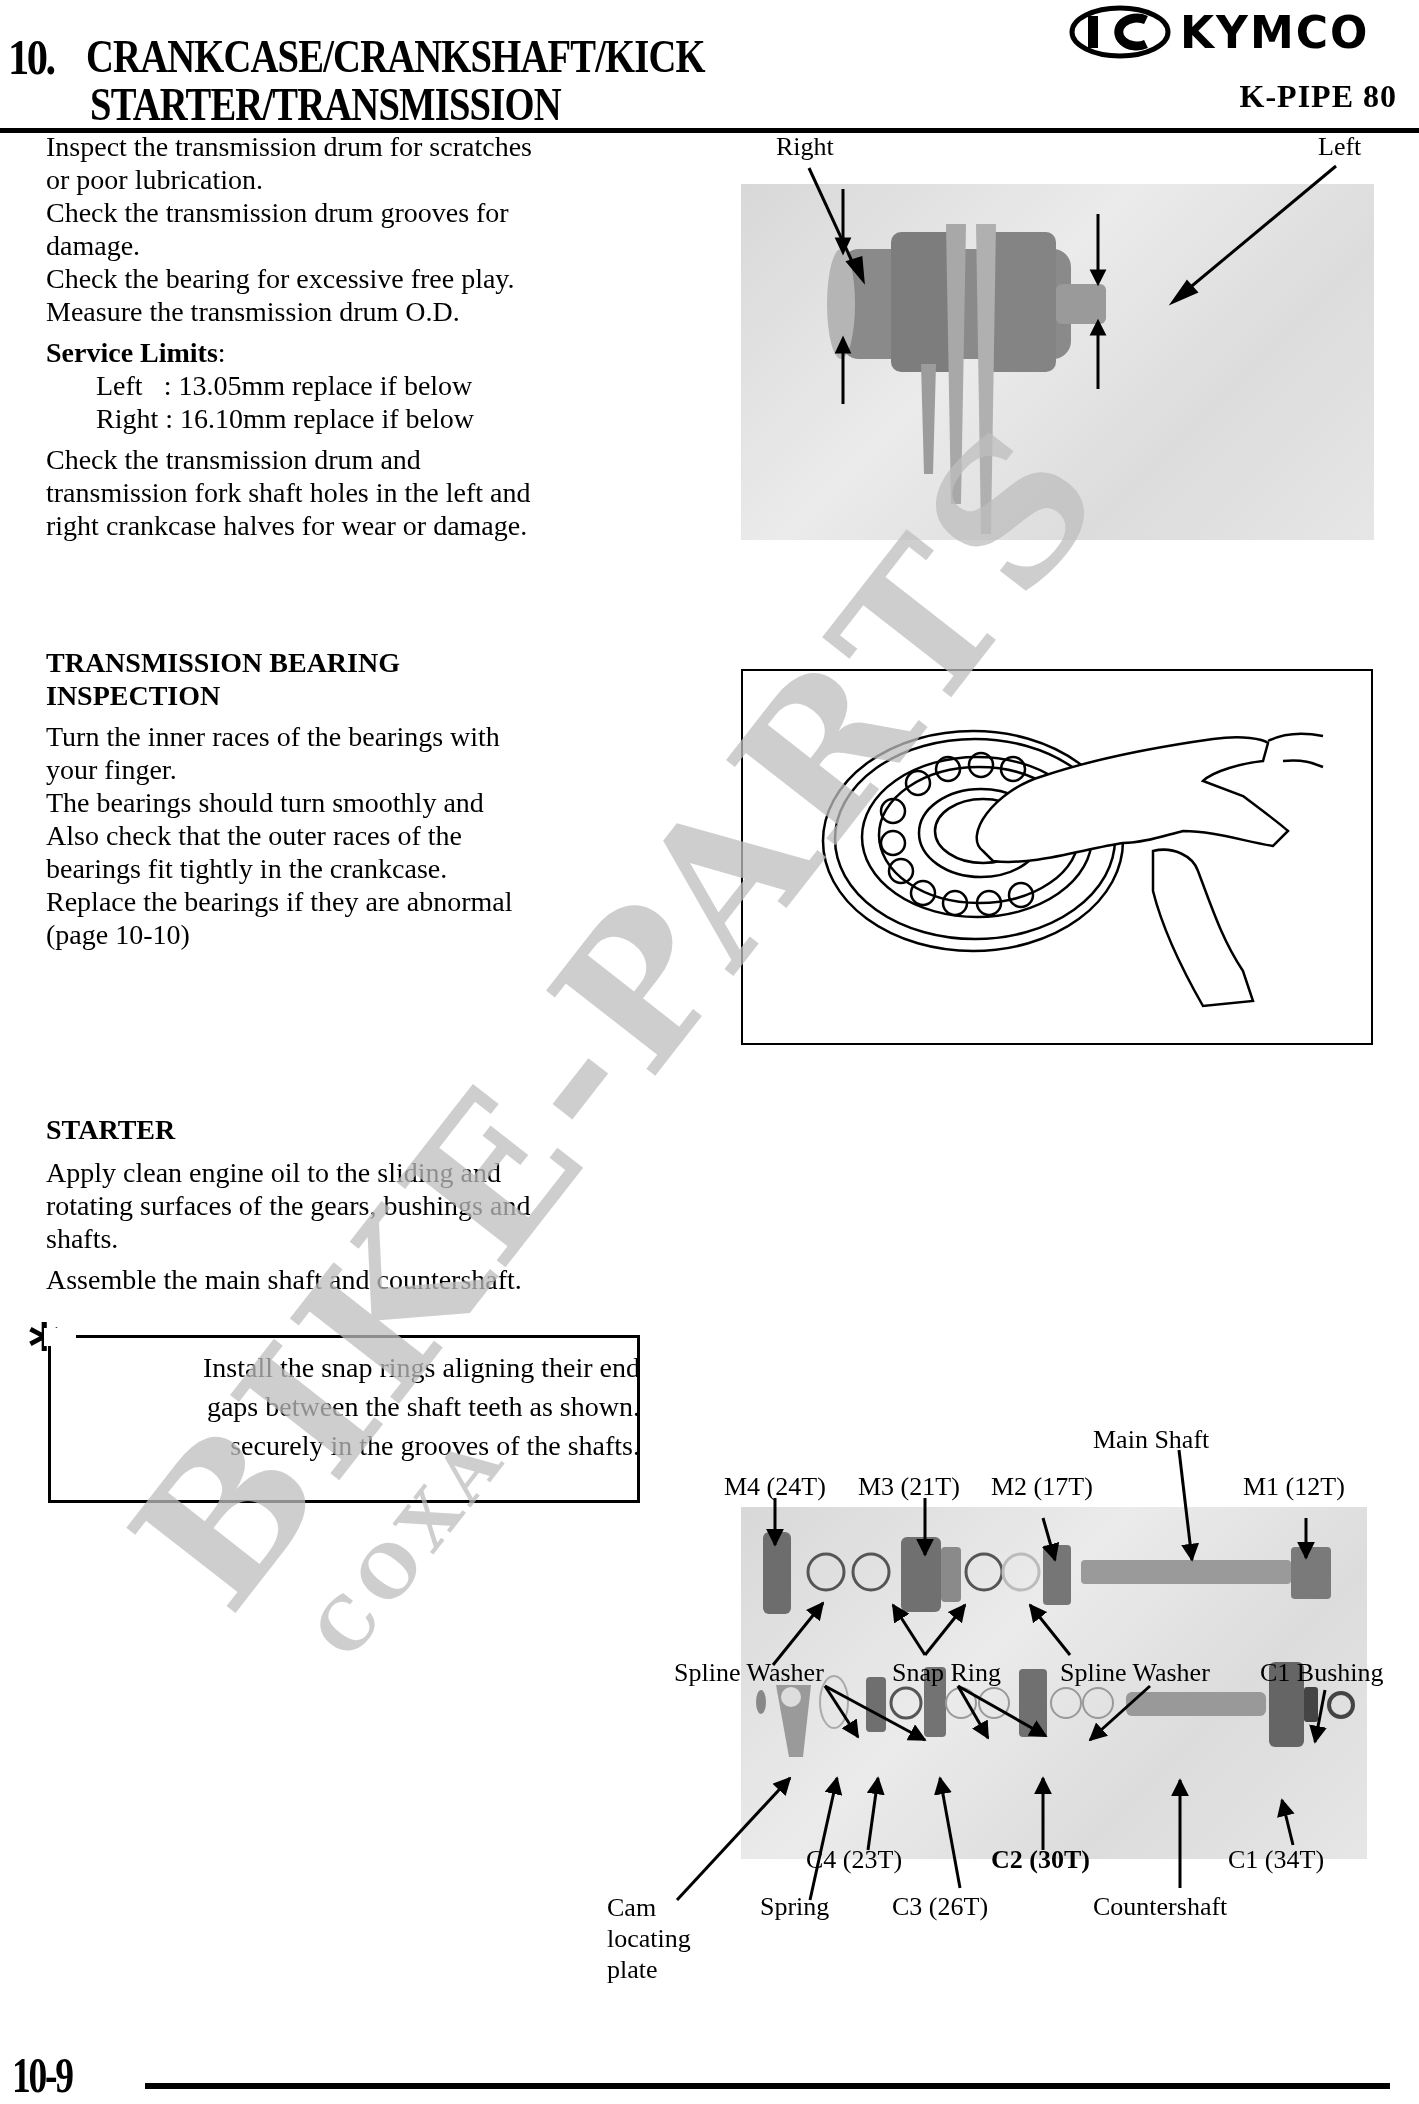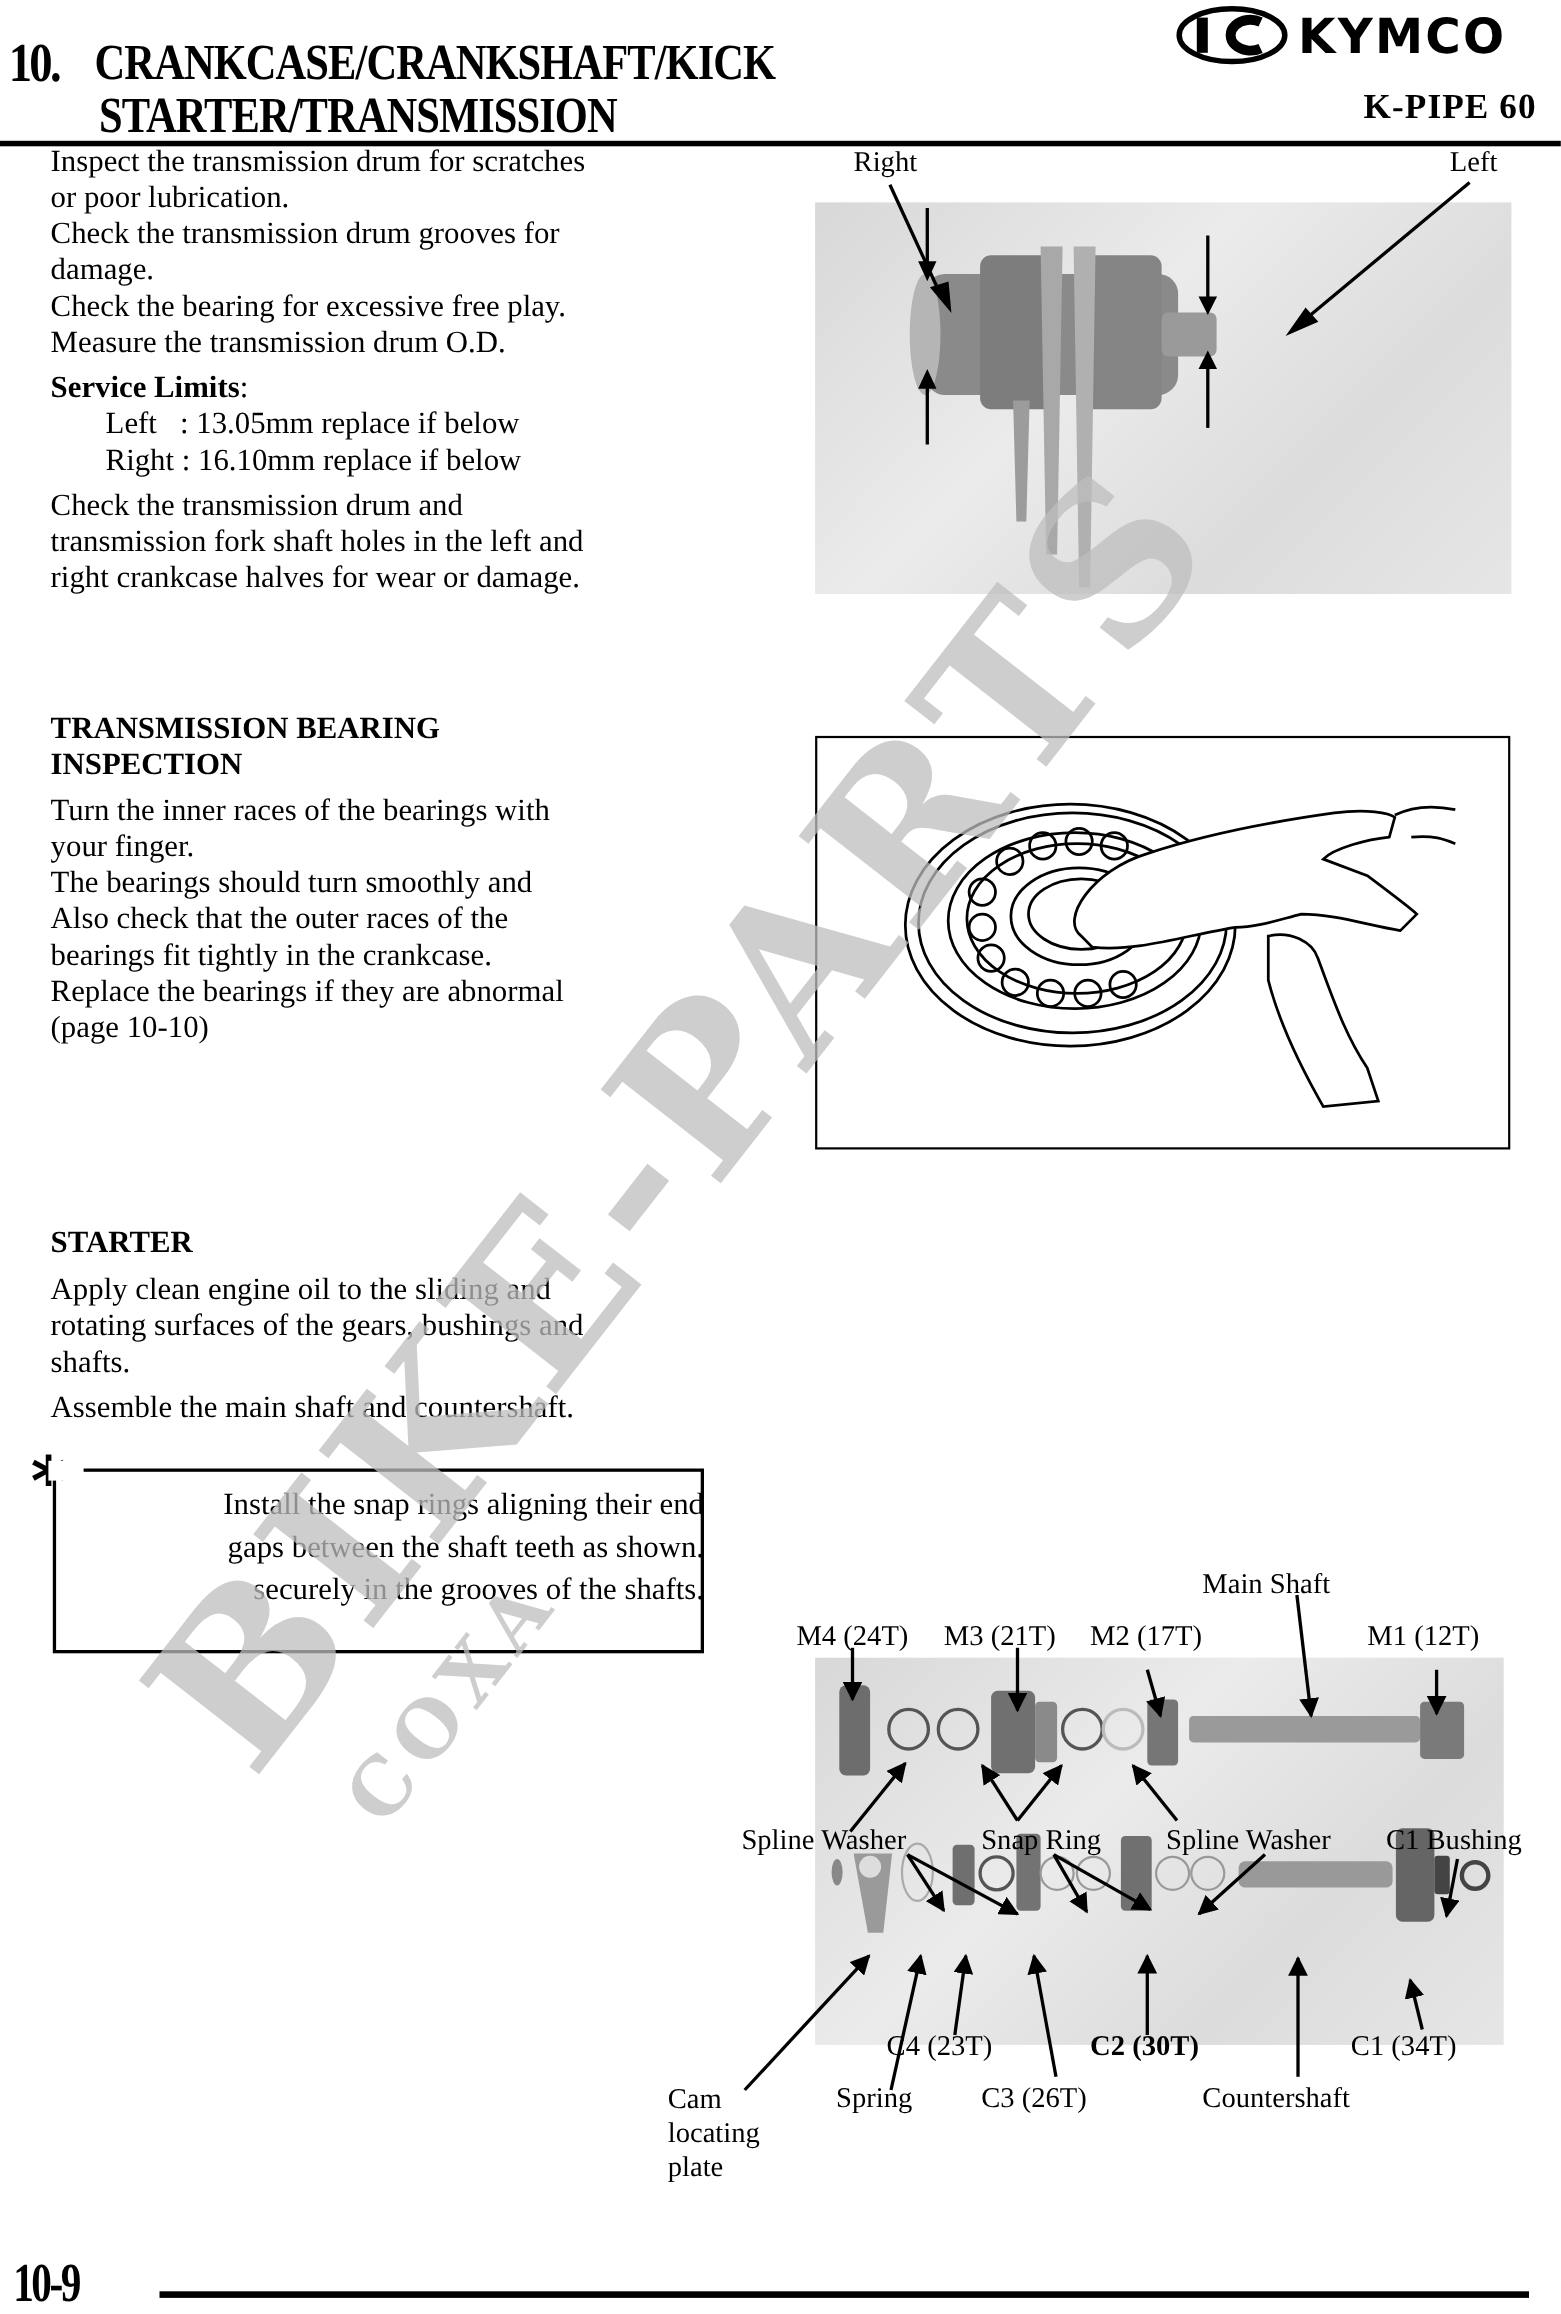--- a/index.html
+++ b/index.html
@@ -35,21 +35,21 @@
 <div class="abs brand">
   <svg width="350" height="56" viewBox="0 0 350 56">
     <g>
       <ellipse cx="52" cy="28" rx="48" ry="24" fill="none" stroke="#000" stroke-width="5"></ellipse>
       <rect x="20" y="12" width="10" height="32" fill="#000"></rect>
       <path d="M78 16 A18 14 0 1 0 78 40" fill="none" stroke="#000" stroke-width="9"></path>
     </g>
     <text x="112" y="44" font-family="'DejaVu Sans', sans-serif" font-weight="bold" font-size="44" letter-spacing="2">KYMCO</text>
   </svg>
 </div>
-<div class="abs model">K-PIPE 60</div>
+<div class="abs model">K-PIPE 80</div>
 <div class="abs header-rule"></div>
 
 <div class="abs para txt" style="top:130px;">
   <div>Inspect the transmission drum for scratches</div>
   <div>or poor lubrication.</div>
   <div>Check the transmission drum grooves for</div>
   <div>damage.</div>
   <div>Check the bearing for excessive free play.</div>
   <div>Measure the transmission drum O.D.</div>
   <div style="margin-top:8px;"><b>Service Limits</b><span>:</span></div>

